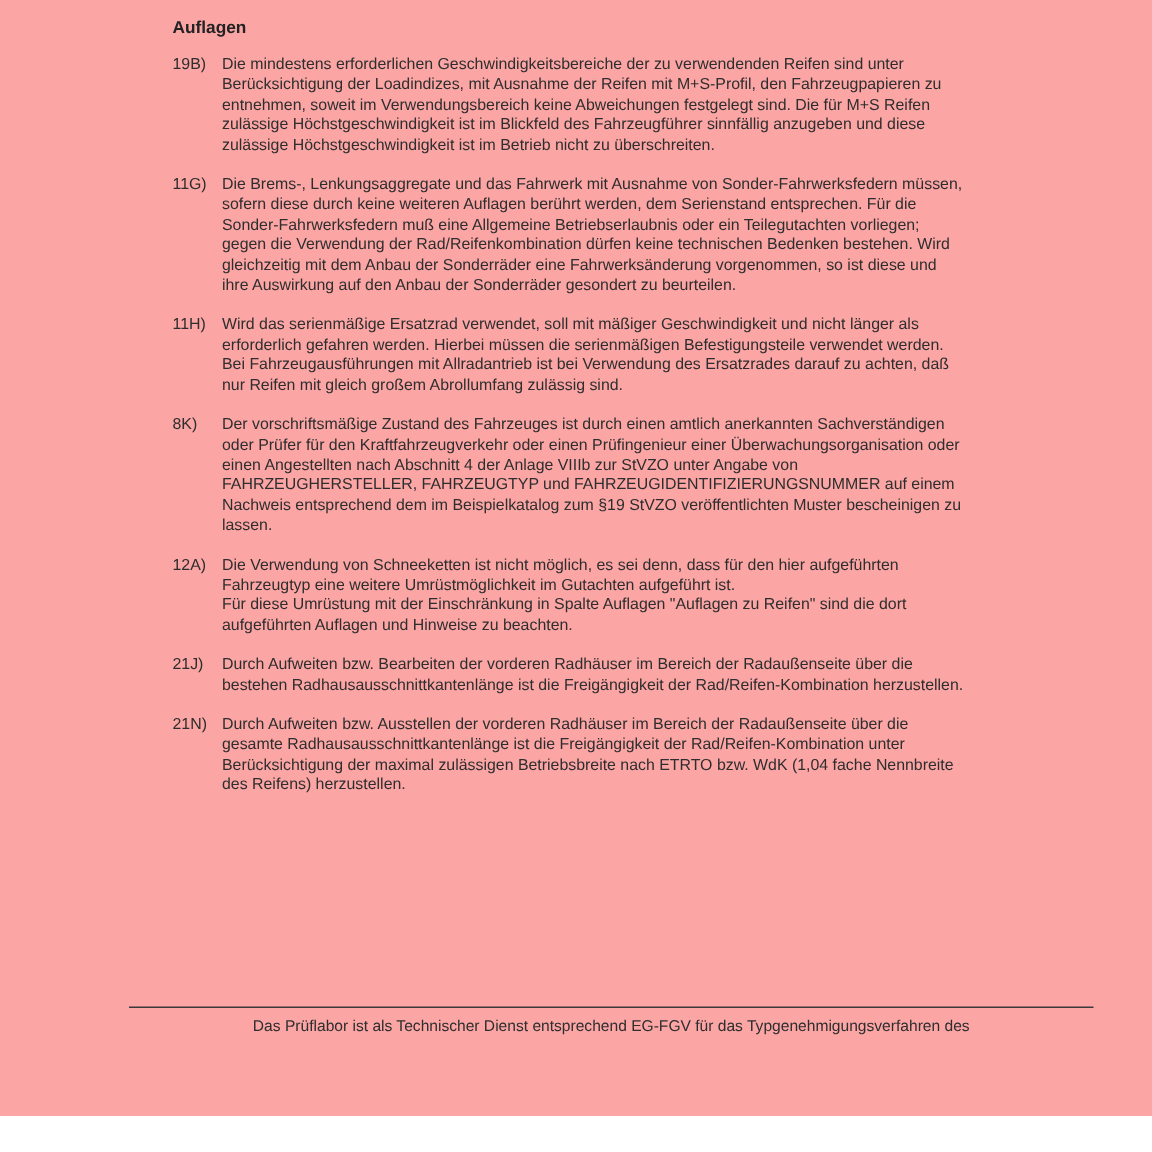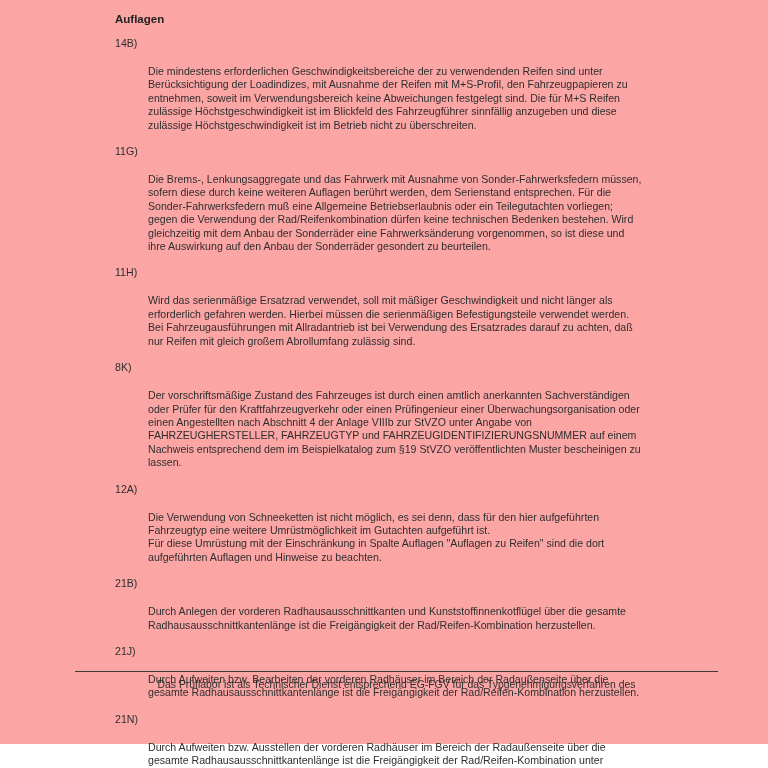--- a/index.html
+++ b/index.html
@@ -43,25 +43,24 @@
     flex: 0 0 33px;
     font-size: 10.6px;
     line-height: 13.4px;
     white-space: nowrap;
   }
   .item .text {
     flex: 1 1 auto;
     font-size: 10.6px;
     line-height: 13.4px;
     white-space: pre-line;
-    margin-top: 28px;
   }
   .footer {
     position: absolute;
-    left: 75px;
+    left: 86px;
     top: 671px;
     width: 643px;
     border-top: 1px solid #3a3a3a;
     padding-top: 6px;
     text-align: center;
   }
   .footer p {
     margin: 0;
     font-size: 10.4px;
     line-height: 13.4px;
@@ -69,21 +68,21 @@
   }
 </style>
 </head>
 <body>
 
 <div class="page">
   <h1 class="doc-title">Auflagen</h1>
 
   <div class="items" id="items-container">
   <div class="item">
-    <span class="label">14B)</span>
+    <span class="label">19B)</span>
     <span class="text">Die mindestens erforderlichen Geschwindigkeitsbereiche der zu verwendenden Reifen sind unter
 Berücksichtigung der Loadindizes, mit Ausnahme der Reifen mit M+S-Profil, den Fahrzeugpapieren zu
 entnehmen, soweit im Verwendungsbereich keine Abweichungen festgelegt sind. Die für M+S Reifen
 zulässige Höchstgeschwindigkeit ist im Blickfeld des Fahrzeugführer sinnfällig anzugeben und diese
 zulässige Höchstgeschwindigkeit ist im Betrieb nicht zu überschreiten.</span>
   </div>
 
   <div class="item">
     <span class="label">11G)</span>
     <span class="text">Die Brems-, Lenkungsaggregate und das Fahrwerk mit Ausnahme von Sonder-Fahrwerksfedern müssen,
@@ -113,30 +112,25 @@
   </div>
 
   <div class="item">
     <span class="label">12A)</span>
     <span class="text">Die Verwendung von Schneeketten ist nicht möglich, es sei denn, dass für den hier aufgeführten
 Fahrzeugtyp eine weitere Umrüstmöglichkeit im Gutachten aufgeführt ist.
 Für diese Umrüstung mit der Einschränkung in Spalte Auflagen "Auflagen zu Reifen" sind die dort
 aufgeführten Auflagen und Hinweise zu beachten.</span>
   </div>
 
-  <div class="item">
-    <span class="label">21B)</span>
-    <span class="text">Durch Anlegen der vorderen Radhausausschnittkanten und Kunststoffinnenkotflügel über die gesamte
-Radhausausschnittkantenlänge ist die Freigängigkeit der Rad/Reifen-Kombination herzustellen.</span>
-  </div>
 
   <div class="item">
     <span class="label">21J)</span>
     <span class="text">Durch Aufweiten bzw. Bearbeiten der vorderen Radhäuser im Bereich der Radaußenseite über die
-gesamte Radhausausschnittkantenlänge ist die Freigängigkeit der Rad/Reifen-Kombination herzustellen.</span>
+bestehen Radhausausschnittkantenlänge ist die Freigängigkeit der Rad/Reifen-Kombination herzustellen.</span>
   </div>
 
 
   <div class="item">
     <span class="label">21N)</span>
     <span class="text">Durch Aufweiten bzw. Ausstellen der vorderen Radhäuser im Bereich der Radaußenseite über die
 gesamte Radhausausschnittkantenlänge ist die Freigängigkeit der Rad/Reifen-Kombination unter
 Berücksichtigung der maximal zulässigen Betriebsbreite nach ETRTO bzw. WdK (1,04 fache Nennbreite
 des Reifens) herzustellen.</span>
   </div>

